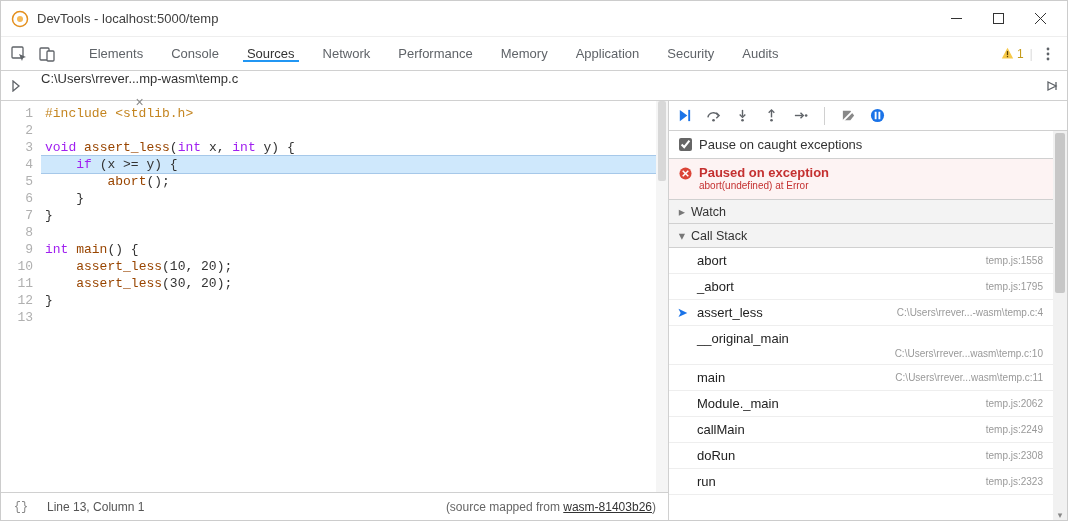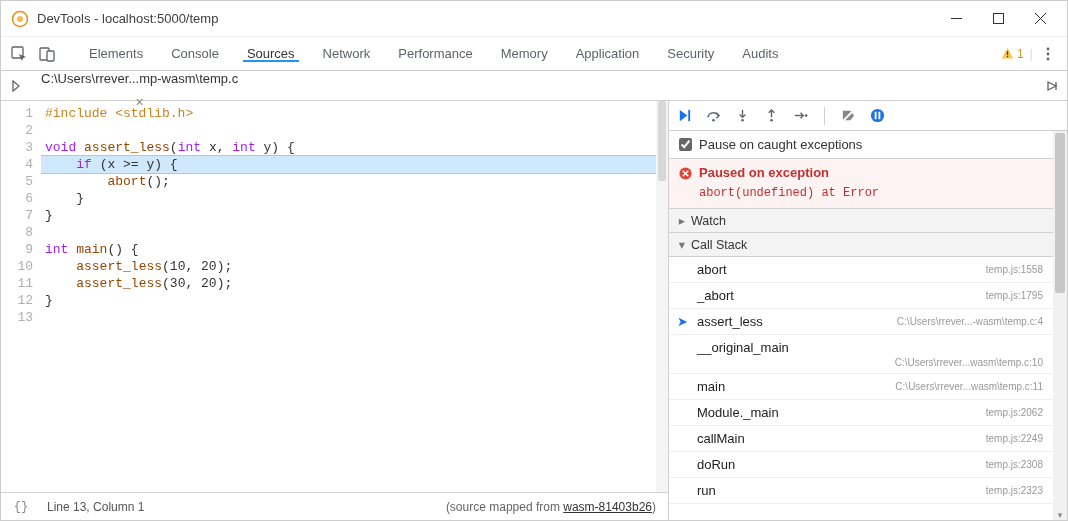--- a/index.html
+++ b/index.html
@@ -85,21 +85,21 @@
   .dbg-scroll .arrow { position:absolute; left:0; right:0; font-size:9px; text-align:center; color:#888; }
   .dbg-scroll .arrow.up { top:-1px; }
   .dbg-scroll .arrow.down { bottom:0; }
 
   .pause-row { padding:6px 10px 6px 30px; border-bottom:1px solid var(--panel-border); display:flex; align-items:center; gap:8px; position:relative; }
   .pause-row input { accent-color:#666; margin:0; position:absolute; left:10px; }
 
   .exc-box { background:var(--exception-bg); padding:6px 10px 8px 30px; border-bottom:1px solid var(--panel-border); position:relative; }
   .exc-box .err-ico { position:absolute; left:10px; top:8px; width:13px; height:13px; }
   .exc-title { color:var(--exception-text); font-weight:600; }
-  .exc-msg { color:var(--exception-text); font-family:Liberation Mono, monospace; font-size:12px; margin-top:6px; }
+  .exc-msg { color:var(--exception-text); font-family:Liberation Sans, sans-serif; font-size:10px; margin-top:0; }
 
   .section-head { background:var(--sidebar-head-bg); border-bottom:1px solid var(--panel-border); padding:4px 8px; display:flex; align-items:center; gap:4px; font-size:12.5px; color:#333; }
   .section-head .tri { display:inline-block; width:10px; text-align:center; color:#777; }
 
   .frame { display:flex; align-items:center; padding:5px 10px 5px 28px; border-bottom:1px solid #eee; position:relative; min-height:24px; }
   .frame.two { flex-direction:column; align-items:stretch; gap:2px; }
   .frame .arrow { position:absolute; left:8px; color:var(--pause-blue); font-size:13px; }
   .frame-name { color:#222; }
   .frame-loc { color:#999; margin-left:auto; font-size:10px; }
   .frame.two .frame-loc { margin-left:0; text-align:right; }

